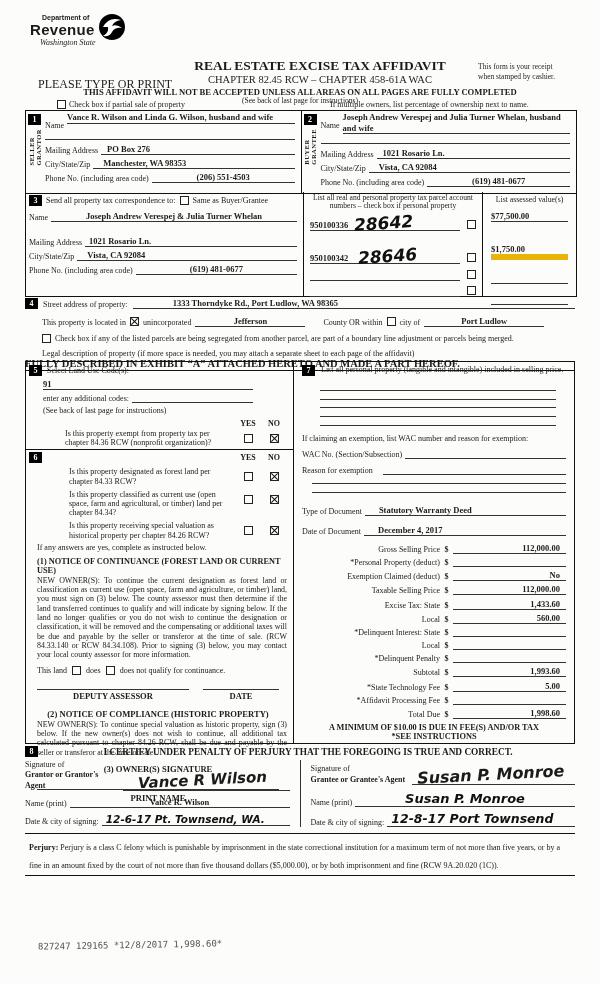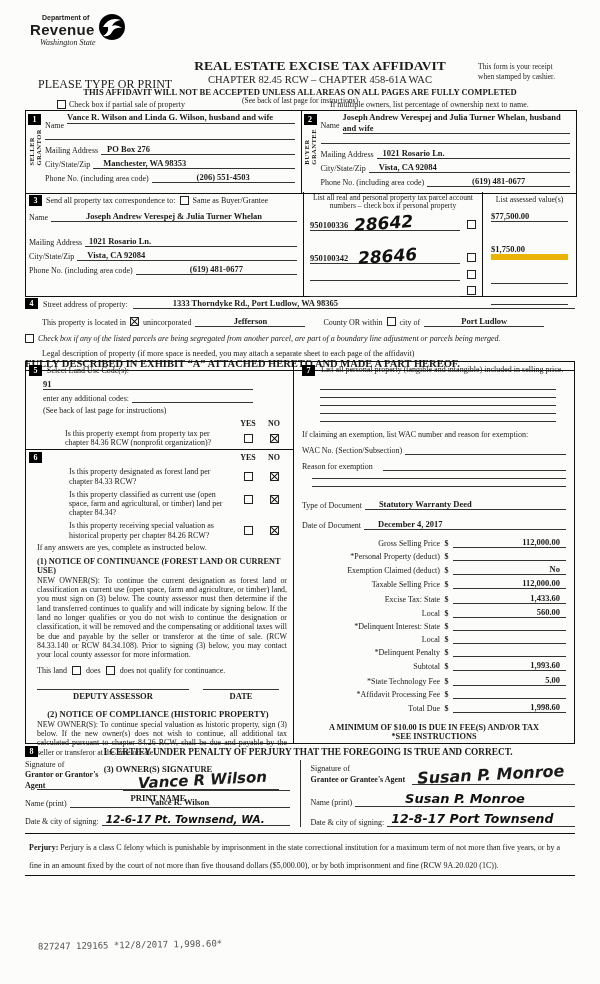--- a/index.html
+++ b/index.html
@@ -209,21 +209,21 @@
     <div class="row" style="margin-top:7px;margin-left:17px;align-items:flex-end;gap:4px;">
       <span class="lbl">This property is located in</span>
       <span class="cb checked" style="margin-bottom:1px;"></span>
       <span class="lbl">unincorporated</span>
       <span class="val c" style="width:110px;border-bottom:1px solid #333;">Jefferson</span>
       <span class="lbl" style="margin-left:14px;">County OR  within</span>
       <span class="cb" style="margin-bottom:1px;"></span>
       <span class="lbl">city of</span>
       <span class="val c" style="width:120px;border-bottom:1px solid #333;">Port Ludlow</span>
     </div>
-    <div class="row" style="margin-top:7px;align-items:center;gap:4px;font-style:italic;">
+    <div class="row" style="margin-top:7px;margin-left:17px;align-items:center;gap:4px;">
       <span class="cb"></span>
       <span class="lbl">Check box if any of the listed parcels are being segregated from another parcel, are part of a boundary line adjustment or parcels being merged.</span>
     </div>
     <div class="lbl" style="margin-top:6px;margin-left:17px;">Legal description of property (if more space is needed, you may attach a separate sheet to each page of the affidavit)</div>
     <div class="b" style="font-size:10.5px;border-bottom:1.5px solid #111;padding-bottom:1px;">FULLY DESCRIBED IN EXHIBIT “A” ATTACHED HERETO AND MADE A PART HEREOF.</div>
   </div>
 
   <div class="abs" style="left:25px;top:361px;width:550px;height:383px;display:flex;">
 
     <div style="width:267px;flex:none;border:1.5px solid #111;display:flex;flex-direction:column;">
@@ -392,21 +392,21 @@
             <span class="mdollar">$</span>
             <span class="mval"></span>
           </div>
         <div class="mrow">
             <span class="mlbl">Total Due</span>
             <span class="mdollar">$</span>
             <span class="mval">1,998.60</span>
           </div>
       </div>
 
-      <div class="b c" style="font-size:8.3px;margin-top:10px;">A MINIMUM OF $10.00 IS DUE IN FEE(S) AND/OR TAX</div>
+      <div class="b c" style="font-size:8.3px;margin-top:4px;">A MINIMUM OF $10.00 IS DUE IN FEE(S) AND/OR TAX</div>
       <div class="b c" style="font-size:8.3px;">*SEE INSTRUCTIONS</div>
     </div>
   </div>
 
   <div class="abs" style="left:25px;top:746px;width:550px;">
     <div class="row" style="align-items:center;">
       <span class="sq">8</span>
       <span class="b c" style="flex:1;font-size:9.3px;">I CERTIFY UNDER PENALTY OF PERJURY THAT THE FOREGOING IS TRUE AND CORRECT.</span>
     </div>
     <div style="display:flex;margin-top:3px;">

